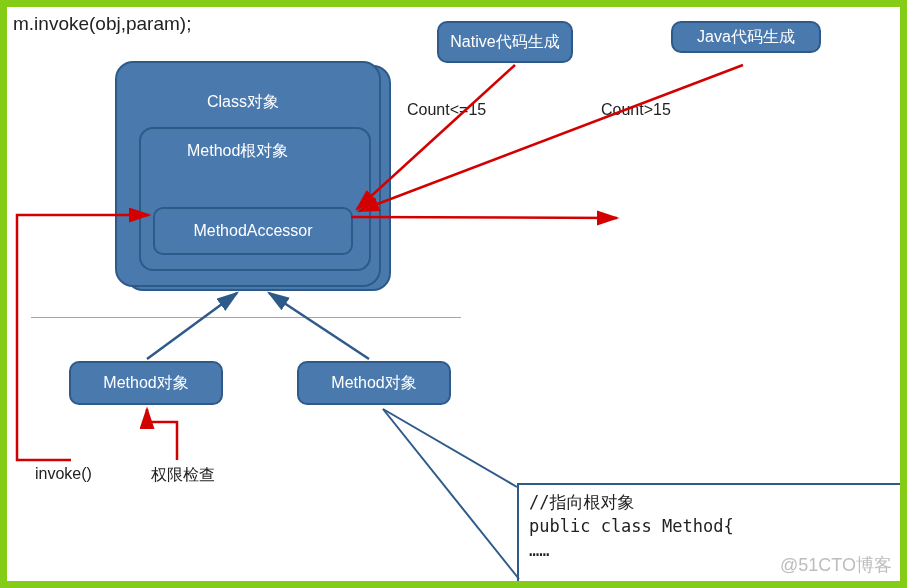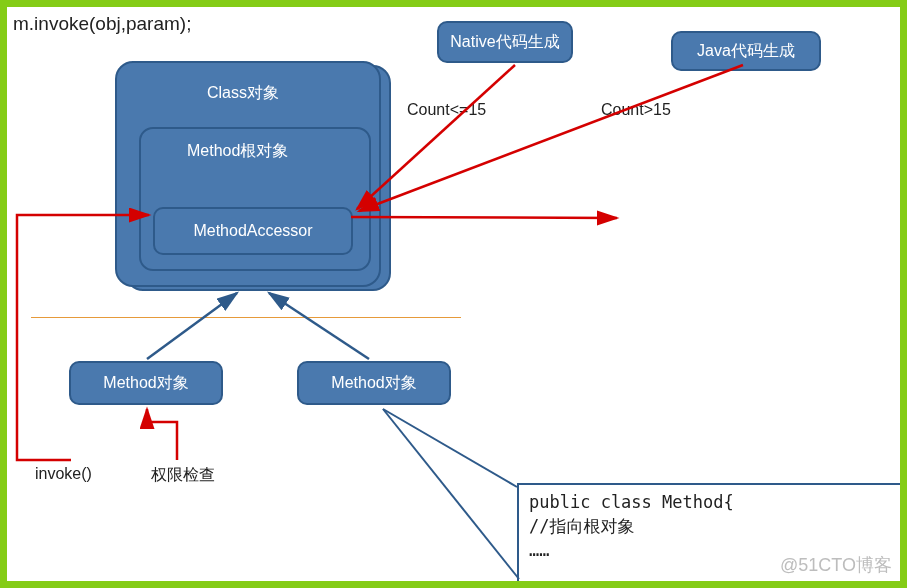--- a/index.html
+++ b/index.html
@@ -17,55 +17,55 @@
 </style>
 </head>
 <body>
 
 <div class="canvas">
 
   <div class="txt" style="left:6px;top:6px;font-size:19px">m.invoke(obj,param);</div>
 
   <div class="big" style="left:118px;top:58px;width:262px;height:222px"></div>
   <div class="big" style="left:108px;top:54px;width:262px;height:222px"></div>
-  <div class="txt" style="left:200px;top:76px;color:#fff">Class对象</div>
+  <div class="txt" style="left:200px;top:85px;color:#fff">Class对象</div>
 
   <div class="mid" style="left:132px;top:120px;width:228px;height:140px"></div>
   <div class="txt" style="left:180px;top:134px;color:#fff">Method根对象</div>
 
   <div class="inner" style="left:146px;top:200px;width:196px;height:44px">
     <span>MethodAccessor</span>
   </div>
 
   <div class="box" style="left:430px;top:14px;width:136px;height:42px">
     <span>Native代码生成</span>
   </div>
-  <div class="box" style="left:664px;top:24px;width:150px;height:40px">
+  <div class="box" style="left:664px;top:14px;width:150px;height:32px">
     <span>Java代码生成</span>
   </div>
 
   <div class="txt" style="left:400px;top:94px">Count&lt;=15</div>
   <div class="txt" style="left:594px;top:94px">Count&gt;15</div>
 
 
   <div class="hr" style="left:24px;top:310px;width:430px"></div>
 
   <div class="box" style="left:62px;top:354px;width:154px;height:44px">
     <span>Method对象</span>
   </div>
   <div class="box" style="left:290px;top:354px;width:154px;height:44px">
     <span>Method对象</span>
   </div>
 
   <div class="txt" style="left:28px;top:458px">invoke()</div>
   <div class="txt" style="left:144px;top:458px">权限检查</div>
 
   <div class="codebox" style="left:510px;top:476px;width:378px;height:120px">
+    <div>//指向根对象</div>
     <div>public class Method{</div>
-    <div>//指向根对象</div>
     <div>……</div>
   </div>
 
   <div class="watermark">@51CTO博客</div>
 
   <svg width="907" height="588">
     <defs>
       <marker id="ar-red" markerWidth="10" markerHeight="10" refX="8" refY="3" orient="auto">
         <path d="M0,0 L9,3 L0,6 Z" fill="#d40000"></path>
       </marker>

